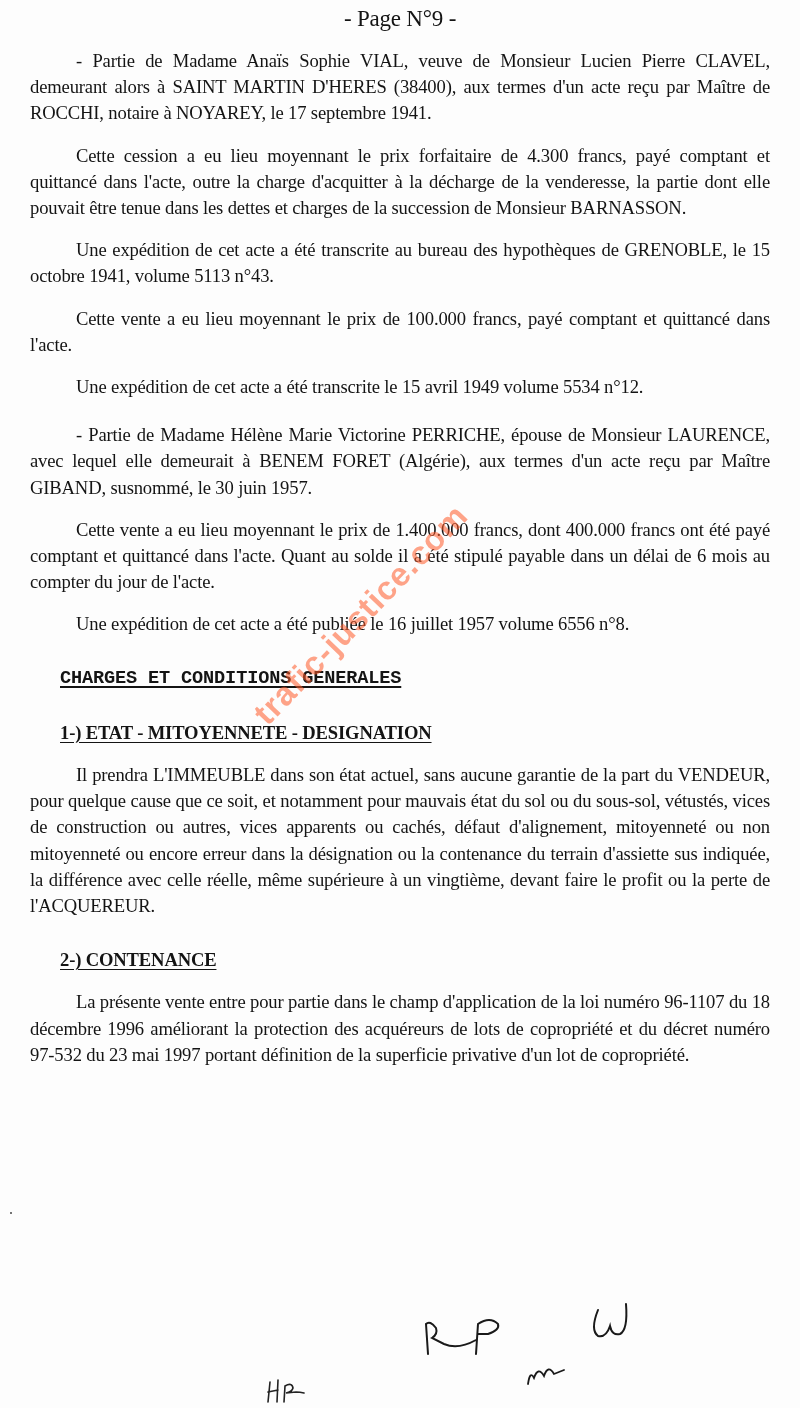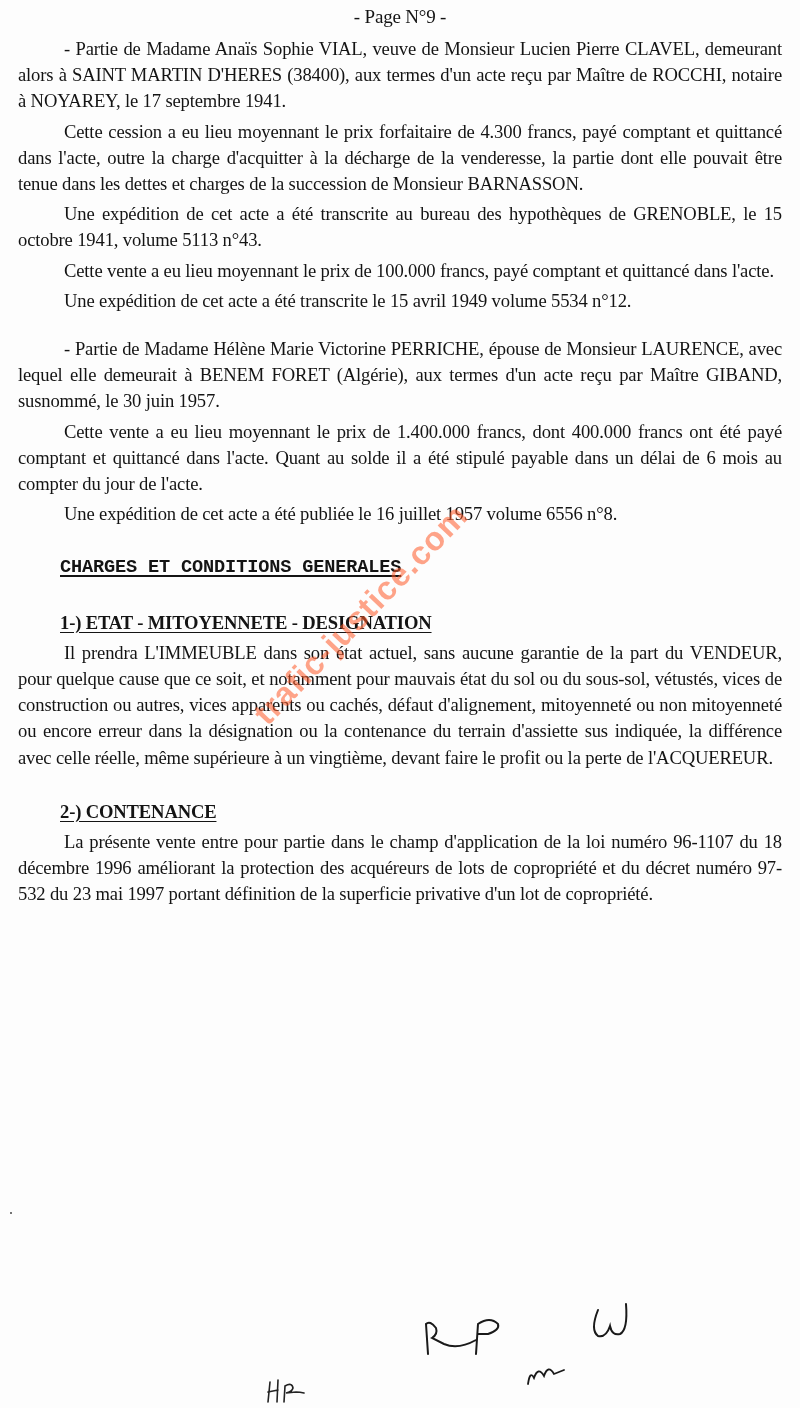--- a/index.html
+++ b/index.html
@@ -2,28 +2,28 @@
 <html><head>
 <meta charset="utf-8">
 <style>
   html, body { margin: 0; padding: 0; }
   body {
     width: 800px; height: 1408px; background: #fdfdfd; position: relative; overflow: hidden;
     font-family: "Liberation Serif", "DejaVu Serif", serif; color: #141414;
   }
   .page-header {
     position: absolute; top: 6px; left: 0; width: 800px; text-align: center;
-    font-size: 19px; letter-spacing: -0.2px;
+    font-size: 23px; letter-spacing: -0.2px;
   }
   .content {
     position: absolute; top: 32px; left: 14px; width: 772px;
     font-size: 18.6px; line-height: 26.2px; text-align: justify;
     letter-spacing: -0.15px;
   }
-  .content p { margin: 4px; text-indent: 46px; }
+  .content p { margin: 16px; text-indent: 46px; }
   .content p.gap { margin-top: 22px; }
   .heading {
     margin: 22px 0 0 0; text-indent: 46px; text-decoration: underline; text-underline-offset: 3px; font-weight: bold;
   }
   .heading.bold { font-weight: bold; text-decoration-thickness: 2px; font-family: Liberation Mono, monospace; }
   .heading.gap-large { margin-top: 28px; }
   .watermark {
     position: absolute; left: 246px; top: 706px; transform-origin: left top;
     transform: rotate(-46deg); color: rgba(255, 90, 40, 0.55);
     font-family: "Liberation Sans", "DejaVu Sans", sans-serif; font-size: 33px; font-weight: bold;

